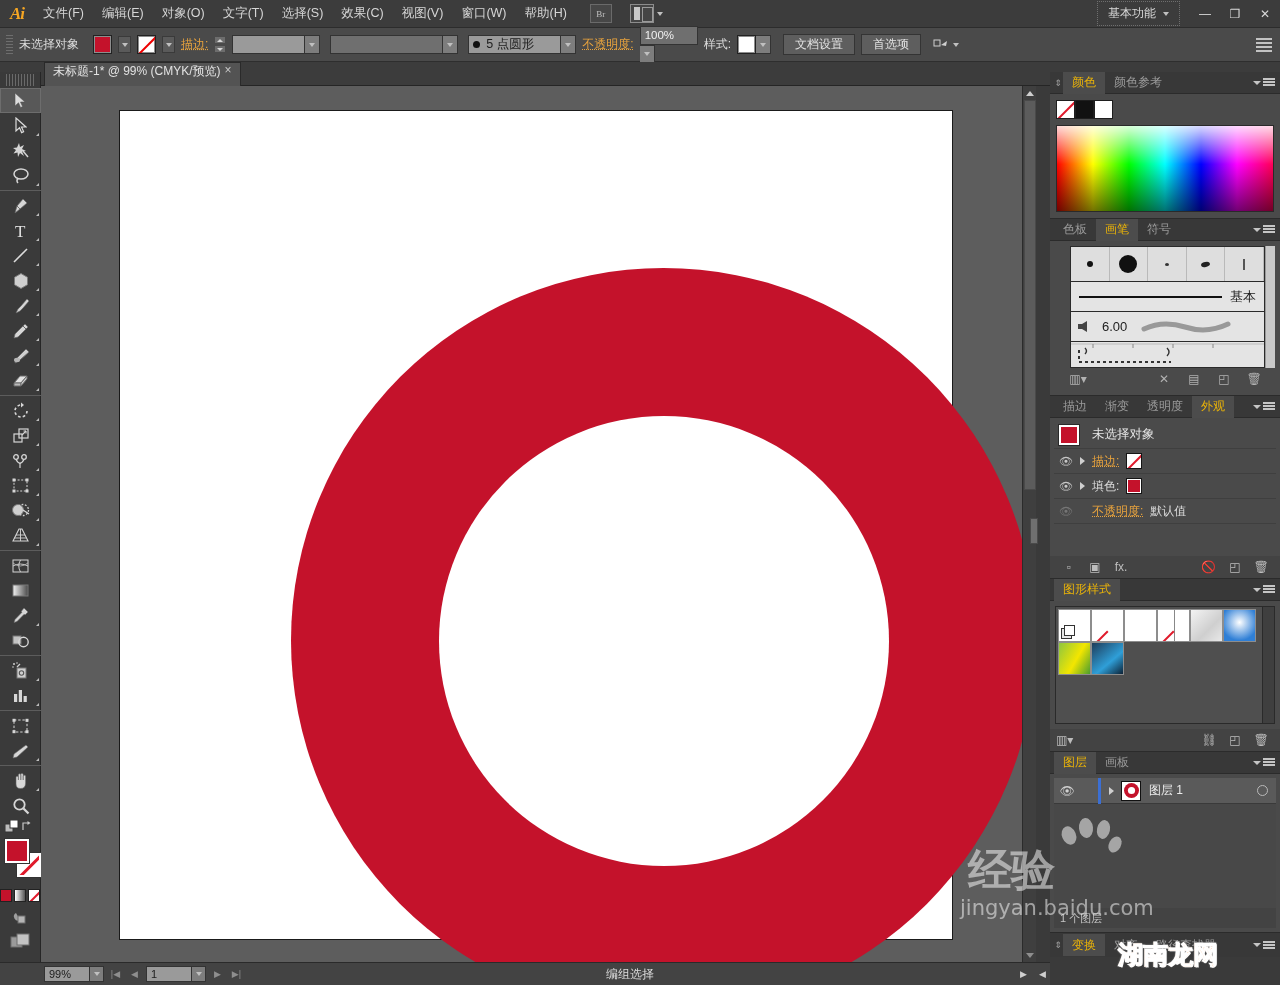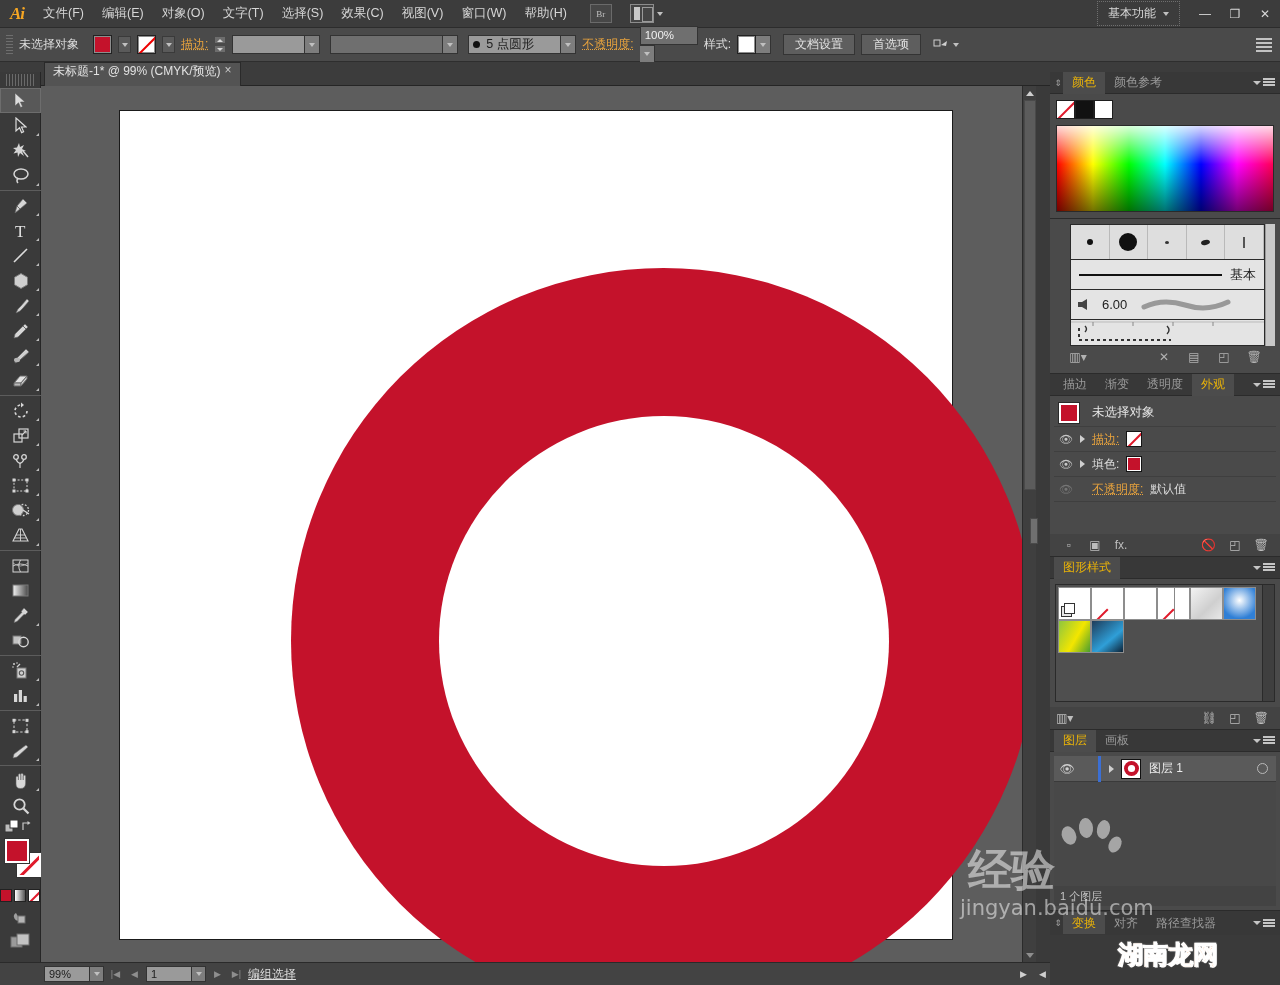--- a/index.html
+++ b/index.html
@@ -134,21 +134,21 @@
 
   
   .statusbar{position:absolute;left:0;top:962px;width:1050px;height:23px;background:#434343;
     border-top:1px solid #2a2a2a;display:flex;align-items:center;gap:4px;padding-left:44px;}
   .st-field{height:16px;background:#9a9a9a;border:1px solid #333;color:#1d1d1d;font-size:11px;
     display:flex;align-items:center;padding:0 4px;}
   .st-dd{width:14px;height:16px;background:#7d7d7d;border:1px solid #333;border-left:none;
     display:flex;align-items:center;justify-content:center;}
   .nav-btn{width:15px;height:16px;display:flex;align-items:center;justify-content:center;
     color:#8e8e8e;font-size:9px;}
-  .st-text{flex:1;text-align:left;font-size:12px;color:#dcdcdc;text-decoration:underline;}
+  .st-text{flex:1;text-align:center;font-size:12px;color:#dcdcdc;}
 
   
   .panels{position:absolute;left:1050px;top:72px;width:230px;height:913px;background:#3a3a3a;}
   .panel{border-bottom:1px solid #2b2b2b;}
   .ptabs{display:flex;align-items:center;height:22px;background:#383838;padding-left:4px;
     border-bottom:1px solid #2b2b2b;}
   .ptab{height:22px;padding:0 9px;display:flex;align-items:center;font-size:12px;color:#9a9a9a;
     white-space:nowrap;}
   .ptab.active{background:#4c4c4c;color:#eab308;}
   .ptab-grip{width:8px;height:12px;color:#a0a0a0;font-size:9px;display:flex;align-items:center;
@@ -660,20 +660,29 @@
         <div class="col-swatches">
           <div class="col-sw none"></div>
           <div class="col-sw" style="background:#111;"></div>
           <div class="col-sw" style="background:#fff;"></div>
         </div>
         <div class="spectrum"></div>
       </div>
     </div>
 
     <div class="panel">
+      <div class="ptabs">
+        <div class="ptab">色板</div>
+        <div class="ptab active">画笔</div>
+        <div class="ptab">符号</div>
+        <div class="pmenu">
+            <span class="tri"></span>
+            <span class="lines"></span>
+          </div>
+      </div>
       <div class="pbody" style="padding:5px;">
         <div style="display:flex;">
           <div style="flex:1;padding-left:15px;">
             <div class="brush-strip">
               <div class="brush-cell">
                   <span style="width:6px;height:6px;background:#111;border-radius:50%;display:block;"></span>
                 </div>
               <div class="brush-cell">
                   <span style="width:18px;height:18px;background:#111;border-radius:50%;display:block;"></span>
                 </div>

